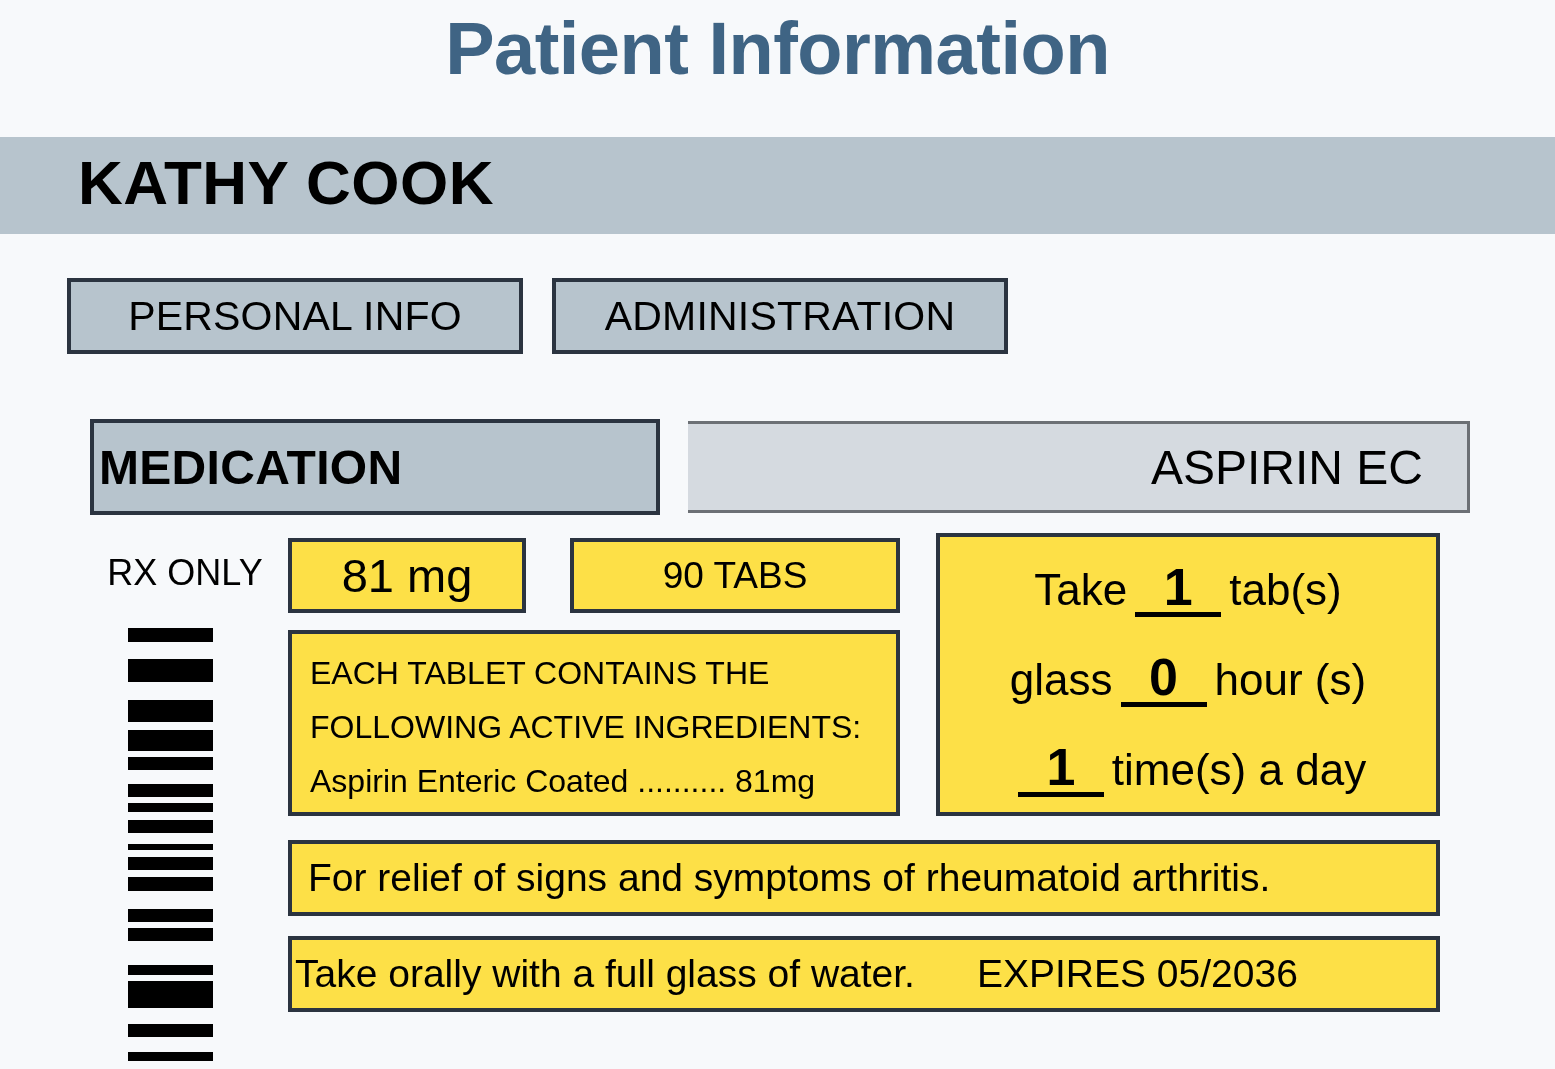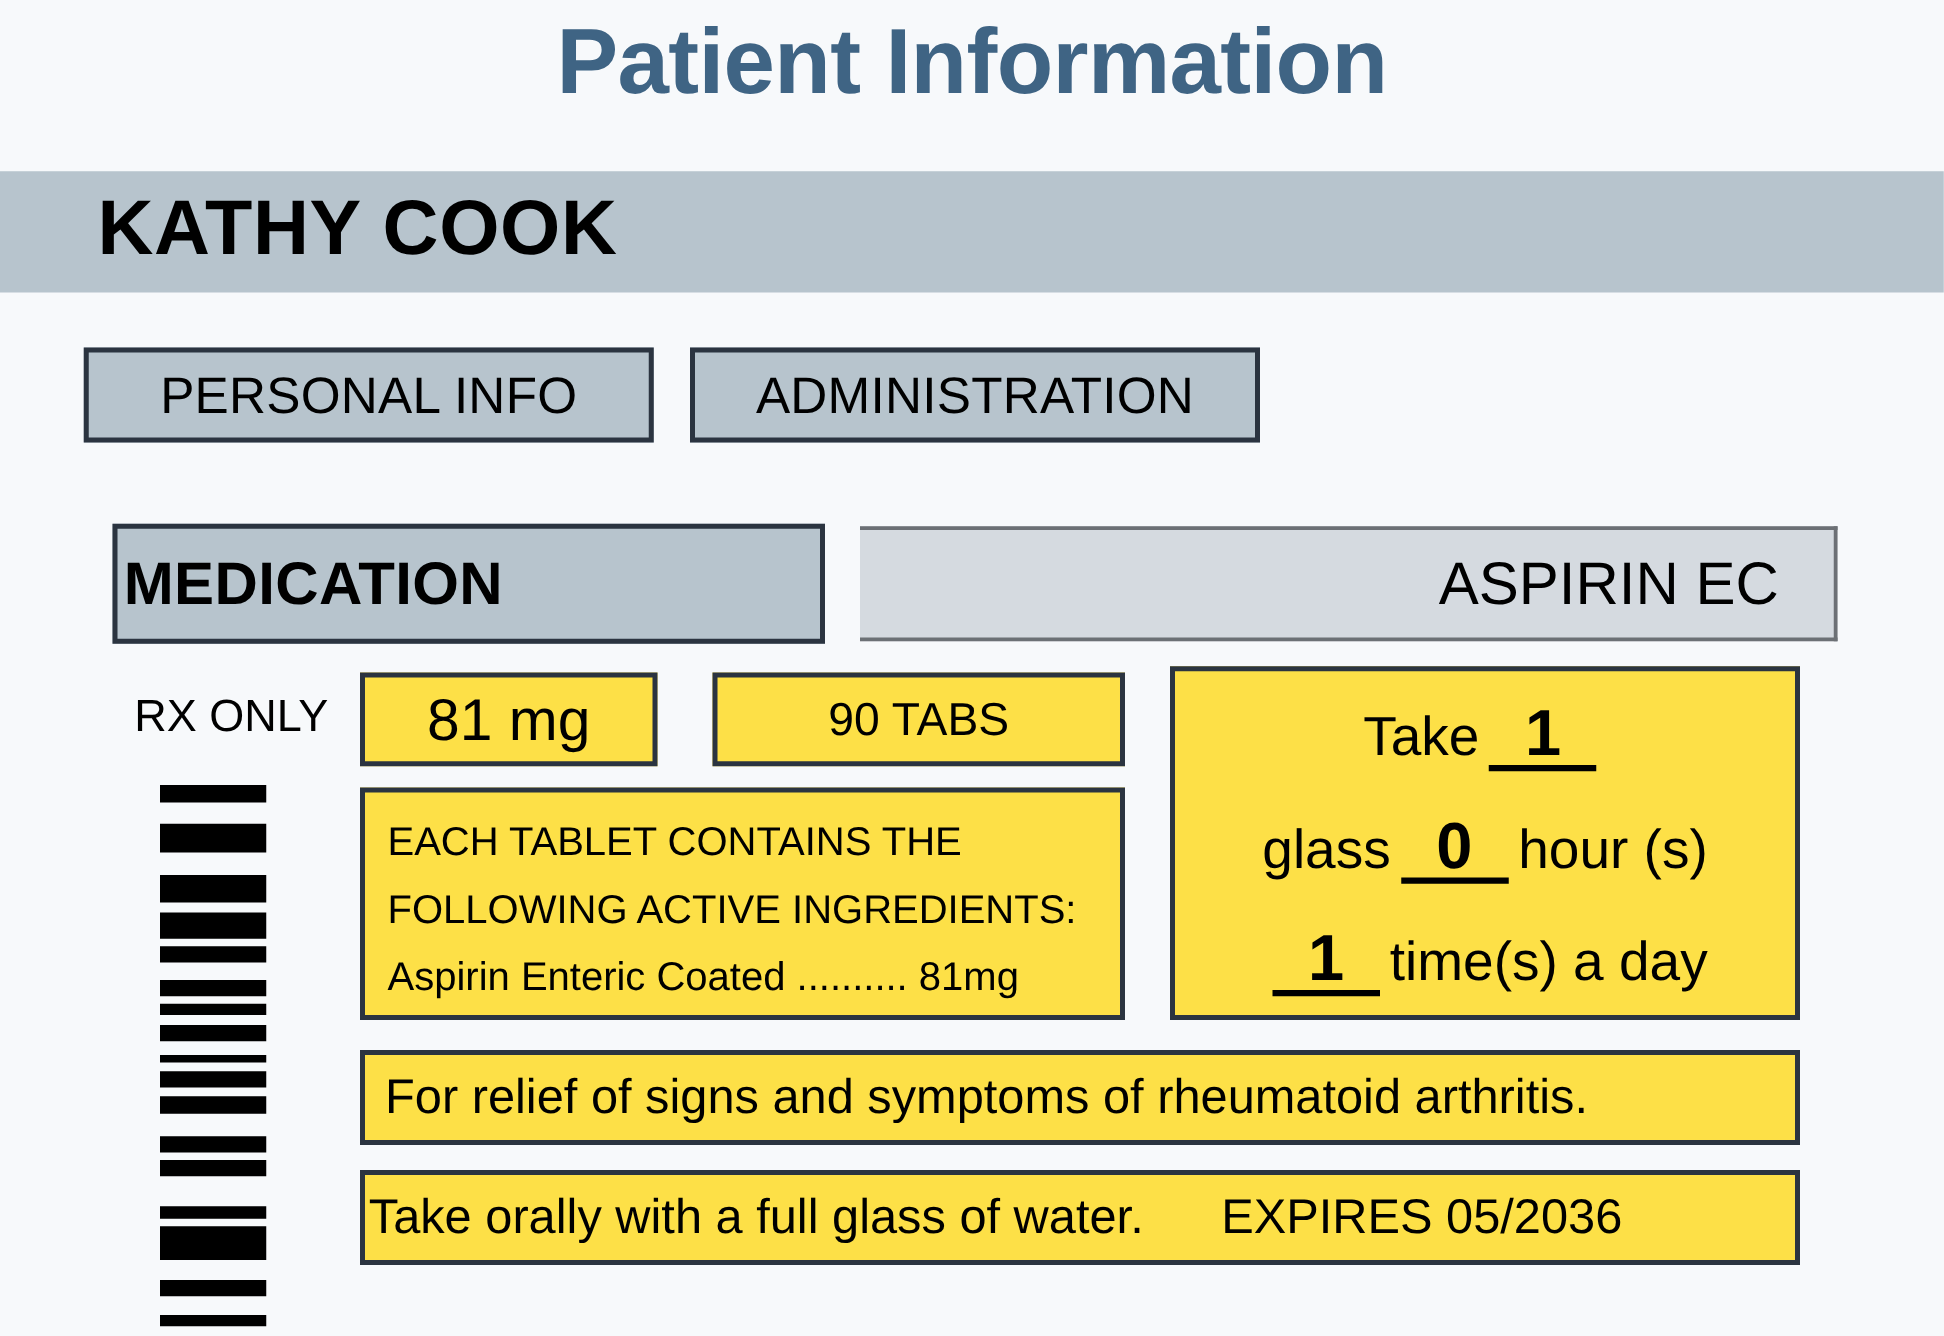--- a/index.html
+++ b/index.html
@@ -292,20 +292,21 @@
     <div class="bar" style="top: 424px; height: 9px;"></div>
   </div>
 
 <div class="field-box" id="dose-strength-box">81 mg</div>
 <div class="field-box" id="dose-count-box">90 TABS</div>
 
 <div class="field-box" id="directions-box">
   <div class="direction-line">
     <span>Take</span>
     <span class="blank">1</span>
+    <span>tab(s)</span>
   </div>
   <div class="direction-line">
     <span>glass</span>
     <span class="blank">0</span>
     <span>hour (s)</span>
   </div>
   <div class="direction-line">
     <span class="blank">1</span>
     <span>time(s) a day</span>
   </div>

